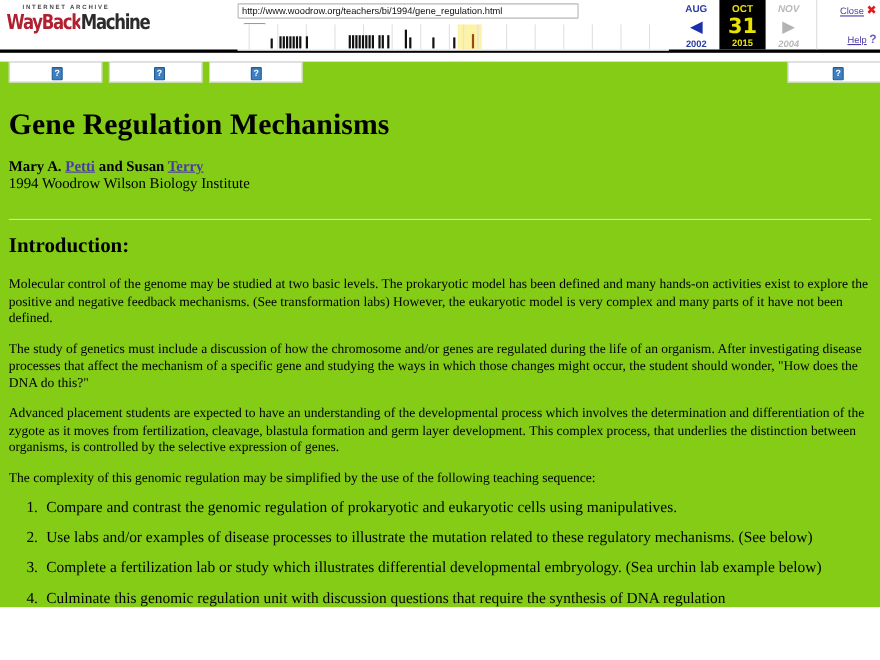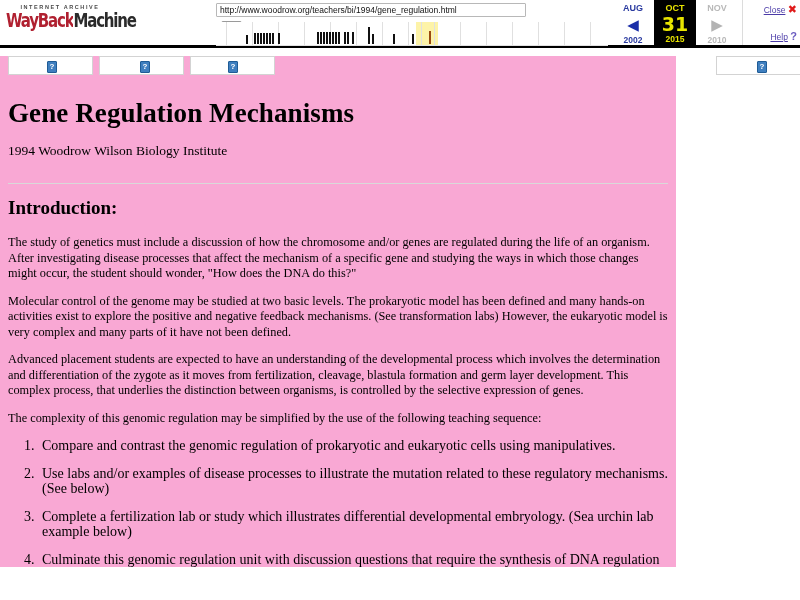--- a/index.html
+++ b/index.html
@@ -196,21 +196,21 @@
     font-weight: bold;
     line-height: 12px;
     padding-top: 2px;
   }
   .dn-year {
     font-size: 8.5px;
     font-weight: bold;
     line-height: 11px;
   }
   #dn-prev .dn-month, #dn-prev .dn-year { color: #2b3ba0; }
-  #dn-next .dn-month, #dn-next .dn-year { color: #b9b9b9; }
+  #dn-next .dn-month, #dn-next .dn-year { color: #b9b9b9; font-style: italic; }
   #dn-cur .dn-month { color: #e8e400; }
   #dn-cur .dn-year  { color: #e8e400; }
   #dn-cur .dn-day {
     color: #e8e400;
     font-size: 19px;
     font-weight: bold;
     line-height: 20px;
     font-family: "DejaVu Sans", sans-serif;
   }
   .dn-arrow {
@@ -242,22 +242,22 @@
   .wm-act .lnk {
     color: #4b3ba8;
     text-decoration: underline;
   }
   #wm-close .mark { color: #e01b1b; font-weight: bold; font-size: 11px; }
   #wm-help  .mark { color: #6a5cc0; font-weight: bold; font-size: 11px; }
 
   
   #page {
     position: relative;
-    width: 676px;
-    background: #f9a8d4;
+    width: 800px;
+    background: #84cc16;
     padding: 0;
   }
 
   
   #broken-row {
     position: relative;
     height: 26px;
     margin-top: 8px;
   }
   .brokenbox {
@@ -422,21 +422,21 @@
       <div class="dn-year">2002</div>
     </div>
     <div class="dn-col" id="dn-cur">
       <div class="dn-month">OCT</div>
       <div class="dn-day">31</div>
       <div class="dn-year">2015</div>
     </div>
     <div class="dn-col" id="dn-next">
       <div class="dn-month">NOV</div>
       <div class="dn-arrow">▶</div>
-      <div class="dn-year">2010</div>
+      <div class="dn-year">2004</div>
     </div>
   </div>
 
   <div id="wm-actions">
     <div class="wm-act" id="wm-close">
       <span class="lnk">Close</span>
       <span class="mark">✖</span>
     </div>
     <div class="wm-act" id="wm-help">
       <span class="lnk">Help</span>
@@ -459,29 +459,30 @@
       </div>
       <div class="brokenbox" style="left: 716px; width: 85px;">
         <div class="broken-ico" style="left: 40px;"></div>
       </div>
     </div>
 
   <div class="content">
 
     <h1 id="doc-title">Gene Regulation Mechanisms</h1>
 
+    <p id="byline"><span>Mary A. </span><a href="#" class="ilink">Petti</a><span> and Susan </span><a href="#" class="ilink">Terry</a></p>
 
     <p id="affiliation">1994 Woodrow Wilson Biology Institute</p>
 
     <hr class="rule">
 
     <h2 class="section-head">Introduction:</h2>
 
+    <p class="body-para">Molecular control of the genome may be studied at two basic levels. The prokaryotic model has been defined and many hands-on activities exist to explore the positive and negative feedback mechanisms. (See transformation labs) However, the eukaryotic model is very complex and many parts of it have not been defined.</p>
     <p class="body-para">The study of genetics must include a discussion of how the chromosome and/or genes are regulated during the life of an organism. After investigating disease processes that affect the mechanism of a specific gene and studying the ways in which those changes might occur, the student should wonder, "How does the DNA do this?"</p>
-    <p class="body-para">Molecular control of the genome may be studied at two basic levels. The prokaryotic model has been defined and many hands-on activities exist to explore the positive and negative feedback mechanisms. (See transformation labs) However, the eukaryotic model is very complex and many parts of it have not been defined.</p>
     <p class="body-para">Advanced placement students are expected to have an understanding of the developmental process which involves the determination and differentiation of the zygote as it moves from fertilization, cleavage, blastula formation and germ layer development. This complex process, that underlies the distinction between organisms, is controlled by the selective expression of genes.</p>
     <p class="body-para">The complexity of this genomic regulation may be simplified by the use of the following teaching sequence:</p>
 
     <ol id="steps">
       <li>Compare and contrast the genomic regulation of prokaryotic and eukaryotic cells using manipulatives.</li>
       <li>Use labs and/or examples of disease processes to illustrate the mutation related to these regulatory mechanisms. (See below)</li>
       <li>Complete a fertilization lab or study which illustrates differential developmental embryology. (Sea urchin lab example below)</li>
       <li>Culminate this genomic regulation unit with discussion questions that require the synthesis of DNA regulation</li>
     </ol>
 

